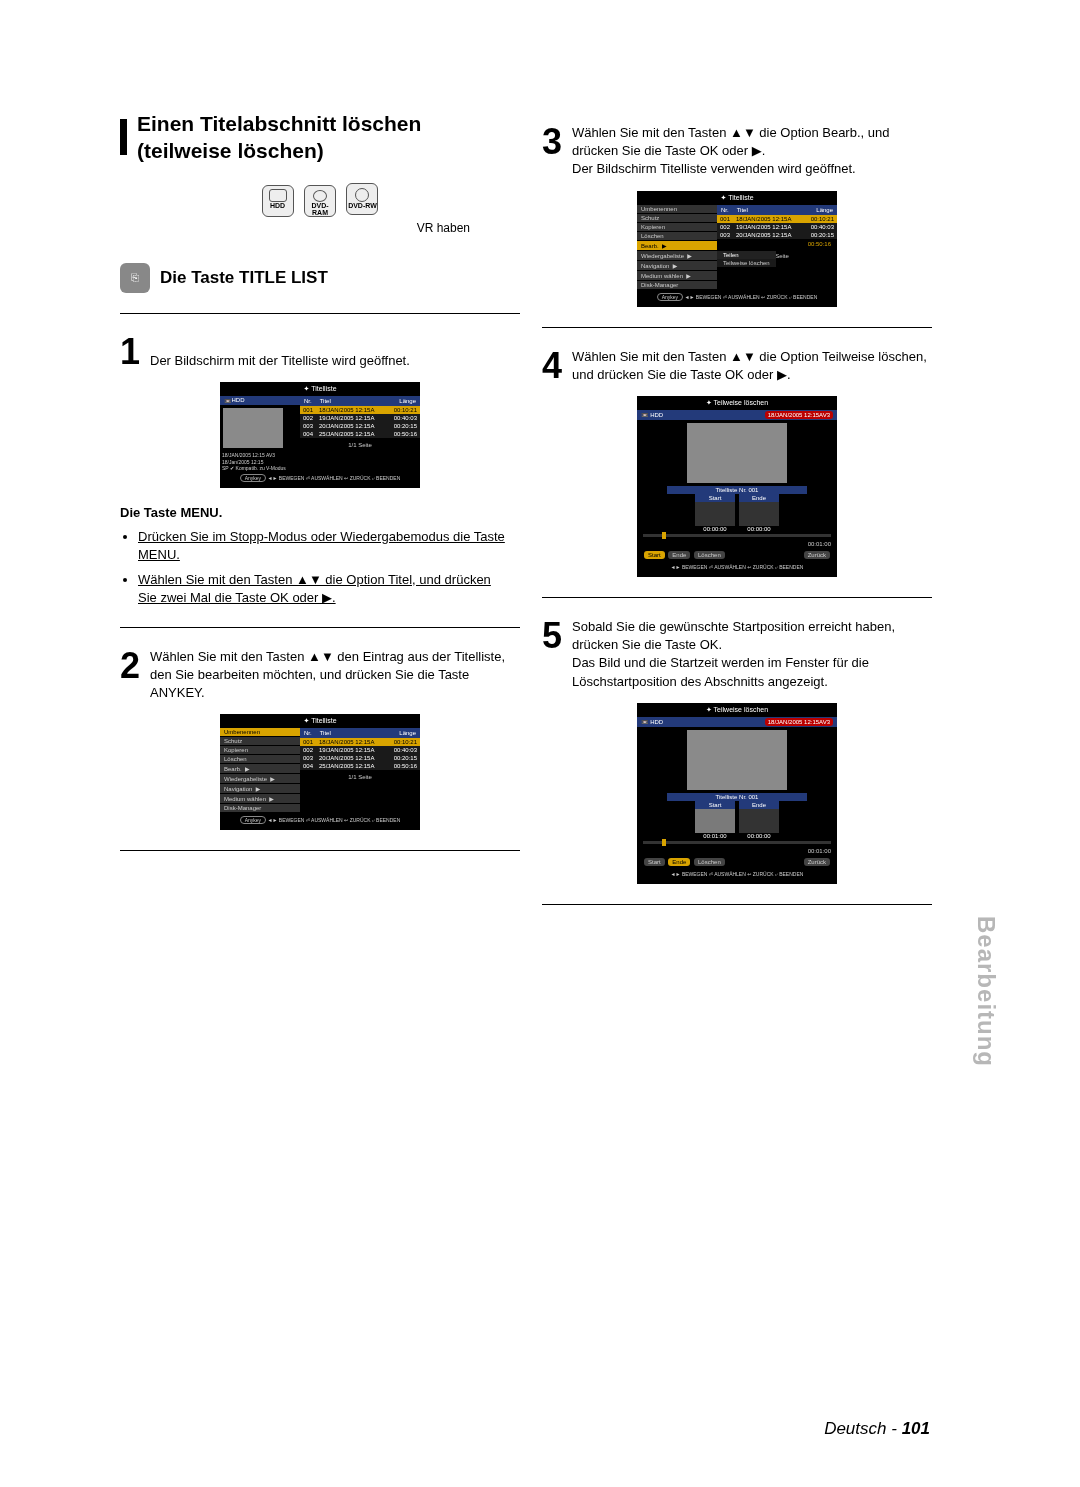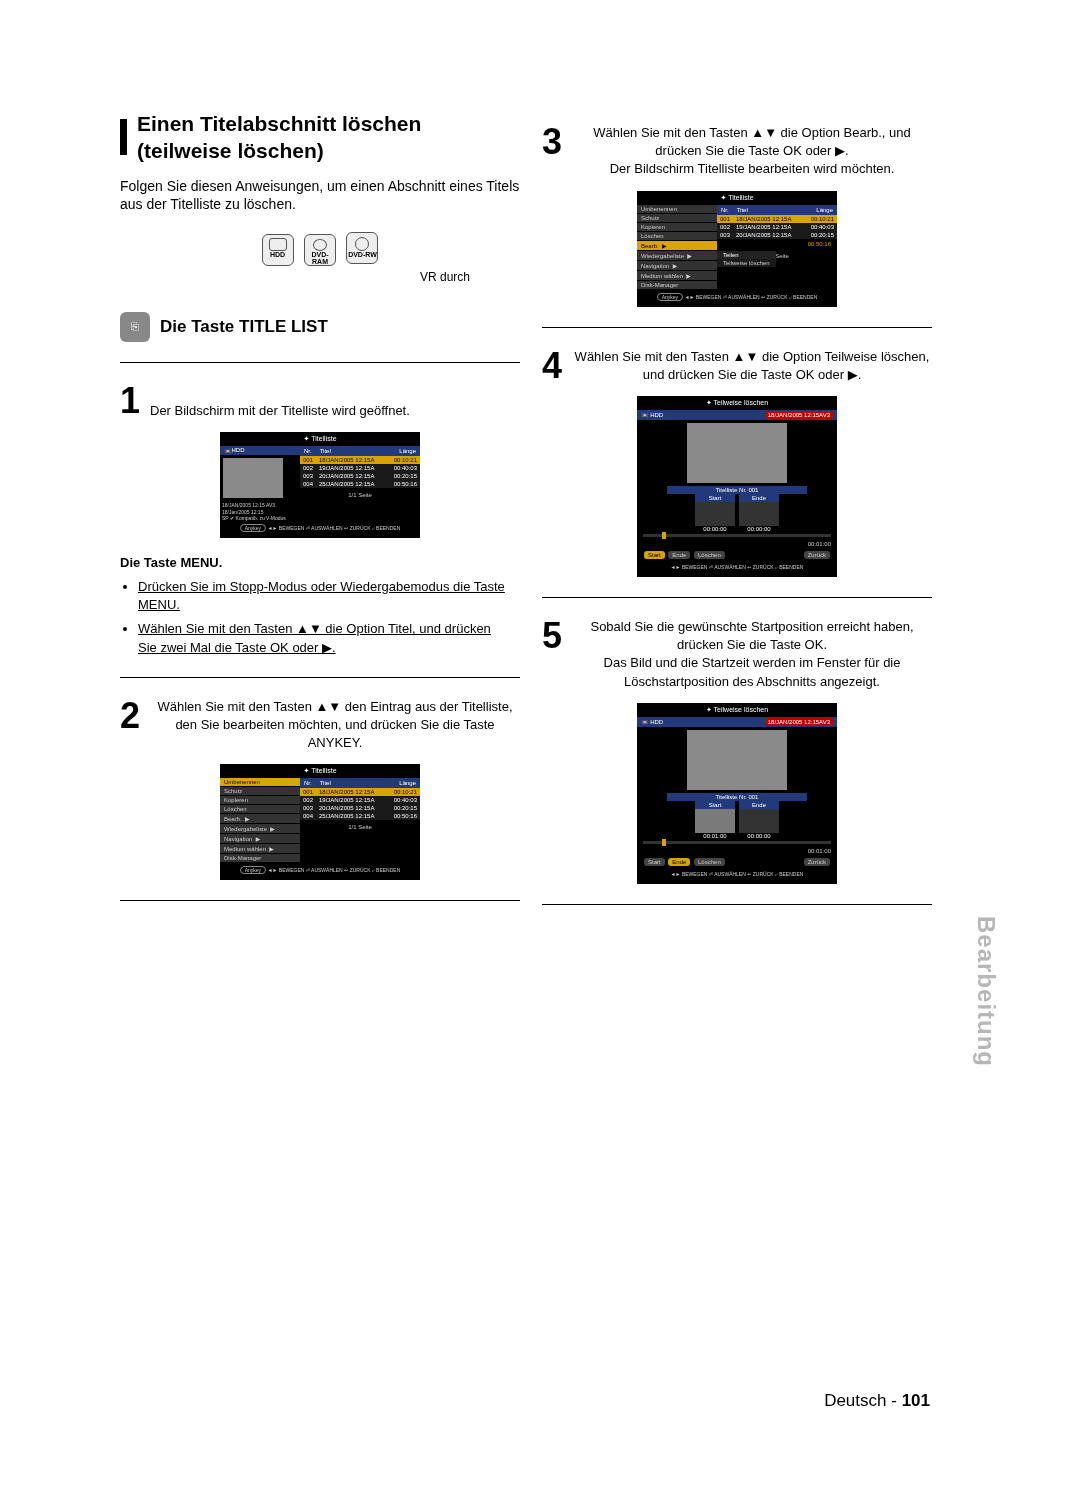--- a/index.html
+++ b/index.html
@@ -55,21 +55,21 @@
 
   .sub-title-row { display: flex; align-items: center; margin: 28px 0 18px; }
   .sub-title-ico {
     width: 30px; height: 30px; background: #888; border-radius: 6px; margin-right: 10px;
     display: flex; align-items: center; justify-content: center; color: #fff; font-size: 10px;
   }
   .sub-title { font-weight: bold; font-size: 17px; }
 
   .step { display: flex; margin-top: 14px; }
   .step .num { font-size: 36px; font-weight: bold; line-height: 1; width: 30px; flex: none; }
-  .step .txt { font-size: 13px; line-height: 1.4; text-align: center; }
+  .step .txt { font-size: 13px; line-height: 1.4; }
 
   .screen {
     width: 200px; margin: 12px auto; background: #000; padding-bottom: 6px; font-size: 6px; color: #fff;
   }
   .scr-title { text-align: center; color: #fff; padding: 3px; font-size: 7px; }
   .scr-head { display: flex; background: #233a7a; color: #fff; font-size: 6px; }
   .scr-head span { padding: 2px 4px; }
   .scr-row { display: flex; background: #1a1a1a; font-size: 6px; align-items: center; }
   .scr-row.hl { background: #d9a400; color: #000; }
   .scr-row span { padding: 1px 3px; }
@@ -97,54 +97,53 @@
   .bold { font-weight: bold; }
   .bullets { font-size: 13px; line-height: 1.4; margin: 6px 12px 0 0; }
   .bullets li { margin-bottom: 6px; text-decoration: underline; }
   hr.divider { border: none; border-top: 1px solid #000; margin: 20px 0; }
 
   .side-tab {
     position: absolute; right: 80px; top: 916px;
     writing-mode: vertical-rl; font-size: 24px; font-weight: bold; color: #b7b7b7;
     letter-spacing: 1px;
   }
-  .footer { position: absolute; right: 150px; bottom: 76px; font-size: 17px; }
+  .footer { position: absolute; right: 150px; bottom: 48px; font-size: 17px; font-style: italic; }
   .footer .pn { font-weight: bold; }
 </style>
 </head>
 <body>
 
 <div class="page">
 
   <div class="two-col">
 
     <div class="col">
 
       <div class="section-title">
         <span class="bar"></span>
         <span>Einen Titelabschnitt löschen (teilweise löschen)</span>
       </div>
 
-      <div class="intro">Folgen Sie diesen Anweisungen, um einen Abschnitt eines Titels aus der Titelliste zu löschen.</div>
 
       <div class="icons-row">
         <span class="disc-ico hdd">
           <span class="hddshape"></span>
           <span>HDD</span>
         </span>
         <span class="disc-ico">
           <span class="disc-dot"></span>
           <span>DVD-RAM</span>
         </span>
         <span class="disc-ico">
           <span class="disc-dot"></span>
           <span>DVD-RW</span>
         </span>
       </div>
-      <div class="icons-caption">VR durch</div>
+      <div class="icons-caption">VR haben</div>
 
       <div class="sub-title-row">
         <span class="sub-title-ico">⎘</span>
         <span class="sub-title">Die Taste TITLE LIST</span>
       </div>
 
       <hr class="divider">
 
       <div class="step">
         <div class="num">1</div>
@@ -260,21 +259,21 @@
 
       <hr class="divider">
     </div>
 
     <div class="col right">
 
       <div class="step">
         <div class="num">3</div>
         <div class="txt">
           <span>Wählen Sie mit den Tasten ▲▼ die Option Bearb., und drücken Sie die Taste OK oder ▶.</span><br>
-          <span>Der Bildschirm Titelliste bearbeiten wird möchten.</span>
+          <span>Der Bildschirm Titelliste verwenden wird geöffnet.</span>
         </div>
       </div>
 
       <div class="screen">
         <div class="scr-title">✦ <span>Titelliste</span></div>
         <div class="scr-body">
           <div class="scr-side">
             <div>Umbenennen</div>
             <div>Schutz</div>
             <div>Kopieren</div>

